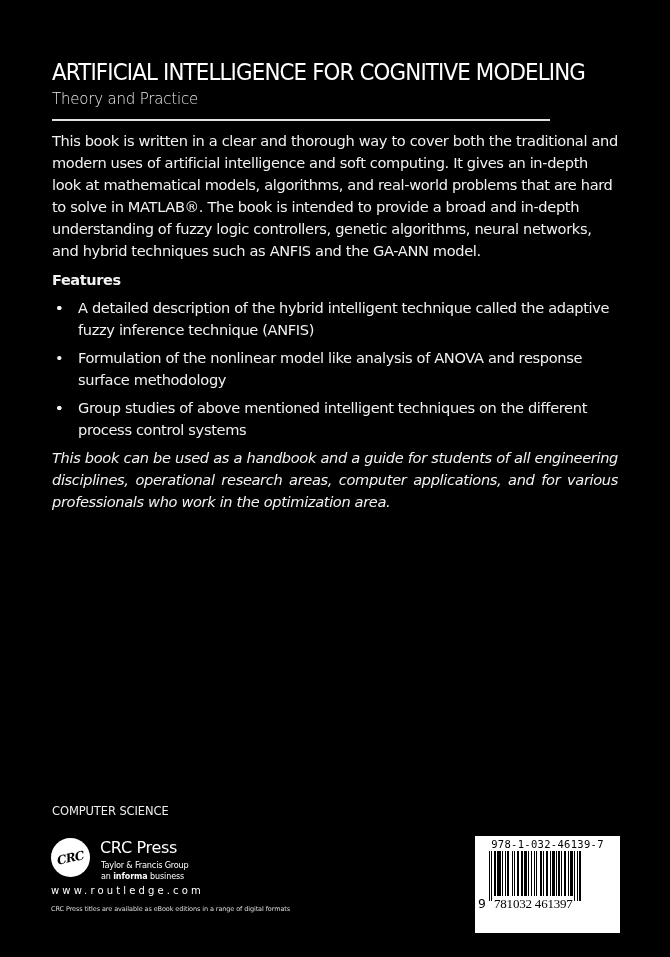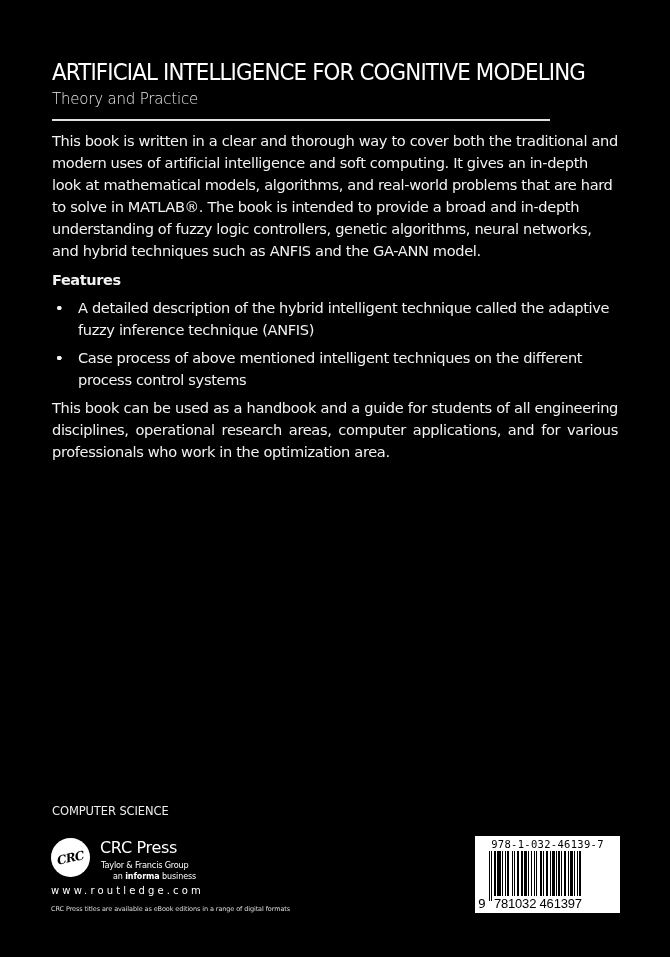--- a/index.html
+++ b/index.html
@@ -23,21 +23,21 @@
 
   .content {
     position: absolute; left: 52px; top: 130px; width: 566px;
     font-size: 14.6px; line-height: 22px; color: #f2f2f2; letter-spacing: -0.35px;
   }
   .intro { text-align: left; }
   .features-heading { font-weight: bold; margin-top: 7px; font-size: 14.5px; letter-spacing: -0.4px; line-height: 22px; }
   .features-list { list-style: none; margin-top: 4px; }
   .features-list li { position: relative; padding-left: 26px; margin-bottom: 6px; }
   .features-list li .bullet { position: absolute; left: 3px; top: 0; }
-  .closing { text-align: justify; text-align-last: left; margin-top: 2px; }
+  .closing { text-align: justify; text-align-last: left; margin-top: 2px; font-style: italic; }
 
   .category {
     position: absolute; left: 52px; top: 804px;
     font-size: 11.5px; letter-spacing: -0.1px; color: #eee;
   }
   .crc-logo {
     position: absolute; left: 51px; top: 838px; width: 39px; height: 39px;
     border-radius: 50%; background: #fff;
     display: flex; align-items: center; justify-content: center;
   }
@@ -45,47 +45,47 @@
     font-family: "DejaVu Serif", serif; font-style: italic; font-weight: bold;
     color: #000; font-size: 12px; letter-spacing: -0.8px; transform: rotate(-12deg);
   }
   .publisher-name {
     position: absolute; left: 100px; top: 839px; font-size: 16px; color: #ffffff; letter-spacing: -0.3px; line-height: 18px;
   }
   .publisher-group {
     position: absolute; left: 101px; top: 860px; font-size: 8.2px; color: #fff; letter-spacing: -0.2px; line-height: 10px;
   }
   .publisher-tag {
-    position: absolute; left: 113px; top: 872px; font-size: 8px; color: #fff; letter-spacing: -0.1px; line-height: 10px;
+    position: absolute; left: 101px; top: 872px; font-size: 8px; color: #fff; letter-spacing: -0.1px; line-height: 10px;
   }
   .publisher-tag b { font-weight: bold; }
   .website {
     position: absolute; left: 51px; top: 884px; font-size: 10px; color: #fff; letter-spacing: 3.15px; line-height: 13px;
   }
   .fineprint {
     position: absolute; left: 51px; top: 904px; font-size: 6.5px; color: #ddd; letter-spacing: -0.1px; line-height: 10px;
     white-space: nowrap;
   }
 
   .barcode {
-    position: absolute; left: 475px; top: 836px; width: 145px; height: 77px; background: #fff;
+    position: absolute; left: 475px; top: 836px; width: 145px; height: 97px; background: #fff;
   }
   .isbn-top {
     position: absolute; left: 0; top: 2px; width: 100%; text-align: center;
     font-family: "DejaVu Sans Mono", monospace; font-size: 10.5px; color: #000; letter-spacing: 0.3px; line-height: 12px;
   }
   .bars {
     position: absolute; left: 14px; top: 15px; width: 124px; height: 50px; display: flex; align-items: stretch;
   }
   .bars i { display: block; height: 100%; }
   .isbn-bottom-lead {
     position: absolute; left: 3px; top: 60px; font-family: "DejaVu Sans Mono", monospace; font-size: 13px; color: #000; line-height: 15px;
   }
   .isbn-bottom {
-    position: absolute; left: 18px; top: 60px; font-family: Liberation Sans, sans-serif; font-size: 13px; color: #000; line-height: 15px;
+    position: absolute; left: 18px; top: 60px; font-family: Liberation Serif, serif; font-size: 13px; color: #000; line-height: 15px;
     background: #fff; padding: 0 1px; letter-spacing: -0.2px;
   }
 </style>
 </head>
 <body>
 
 <div>
 
   <h1 class="title">ARTIFICIAL INTELLIGENCE FOR COGNITIVE MODELING</h1>
   <div class="subtitle">Theory and Practice</div>
@@ -97,27 +97,28 @@
     <ul class="features-list">
       <li>
         <span class="bullet">•</span>
       </li>
       <li>
         <span class="bullet">•</span>
         <span>A detailed description of the hybrid intelligent technique called the adaptive fuzzy inference technique (ANFIS)</span>
       </li>
       <li>
         <span class="bullet">•</span>
-      </li>
-      <li>
-        <span class="bullet">•</span>
-      </li>
-      <li>
-        <span class="bullet">•</span>
-        <span>Case process of above mentioned intelligent techniques on the different process control systems</span>
+        <span>Formulation of the nonlinear model like analysis of ANOVA and response surface methodology</span>
+      </li>
+      <li>
+        <span class="bullet">•</span>
+      </li>
+      <li>
+        <span class="bullet">•</span>
+        <span>Group studies of above mentioned intelligent techniques on the different process control systems</span>
       </li>
     </ul>
     <p class="closing">This book can be used as a handbook and a guide for students of all engineering disciplines, operational research areas, computer applications, and for various professionals who work in the optimization area.</p>
   </div>
 
   <div class="category">COMPUTER SCIENCE</div>
 
   <div class="crc-logo">
     <span>CRC</span>
   </div>

